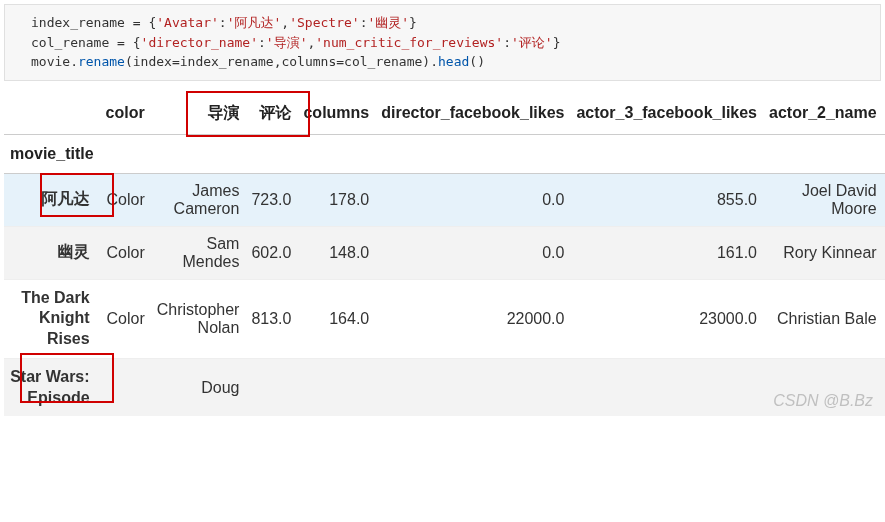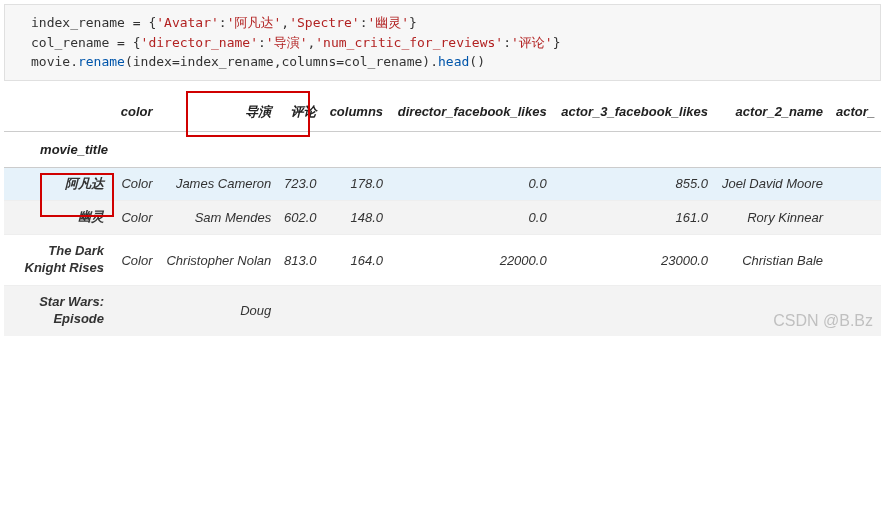--- a/index.html
+++ b/index.html
@@ -28,23 +28,22 @@
     padding: 8px 4px 0 4px;
     position: relative;
   }
   table {
     border-collapse: collapse;
     width: 100%;
   }
   th, td {
     padding: 8px 6px;
     text-align: right;
-    font-size: 13px;
+    font-size: 16px;
     vertical-align: middle;
-    font-style: italic;
   }
   thead th {
     font-weight: bold;
     color: #222;
     border-bottom: 1px solid #ccc;
     text-align: right;
     padding: 10px 6px;
   }
   .idx-label-row th {
     font-weight: bold;
@@ -66,20 +65,21 @@
     position: absolute;
     border: 2px solid #d00000;
     pointer-events: none;
   }
   .watermark {
     position: absolute;
     right: 12px;
     bottom: 6px;
     color: rgba(150,150,150,0.55);
     font-size: 16px;
+    font-style: italic;
     font-family: Arial, sans-serif;
   }
   .col-idx { width: 98px; }
 </style>
 </head>
 <body>
 
 <div class="code-block"><span><span>index_rename = {</span><span class="str">'Avatar'</span><span>:</span><span class="str">'阿凡达'</span><span>,</span><span class="str">'Spectre'</span><span>:</span><span class="str">'幽灵'</span><span>}</span></span>
 <span><span>col_rename = {</span><span class="str">'director_name'</span><span>:</span><span class="str">'导演'</span><span>,</span><span class="str">'num_critic_for_reviews'</span><span>:</span><span class="str">'评论'</span><span>}</span></span>
 <span><span>movie.</span><span class="func">rename</span><span>(index=index_rename,columns=col_rename).</span><span class="func">head</span><span>()</span></span></div>

